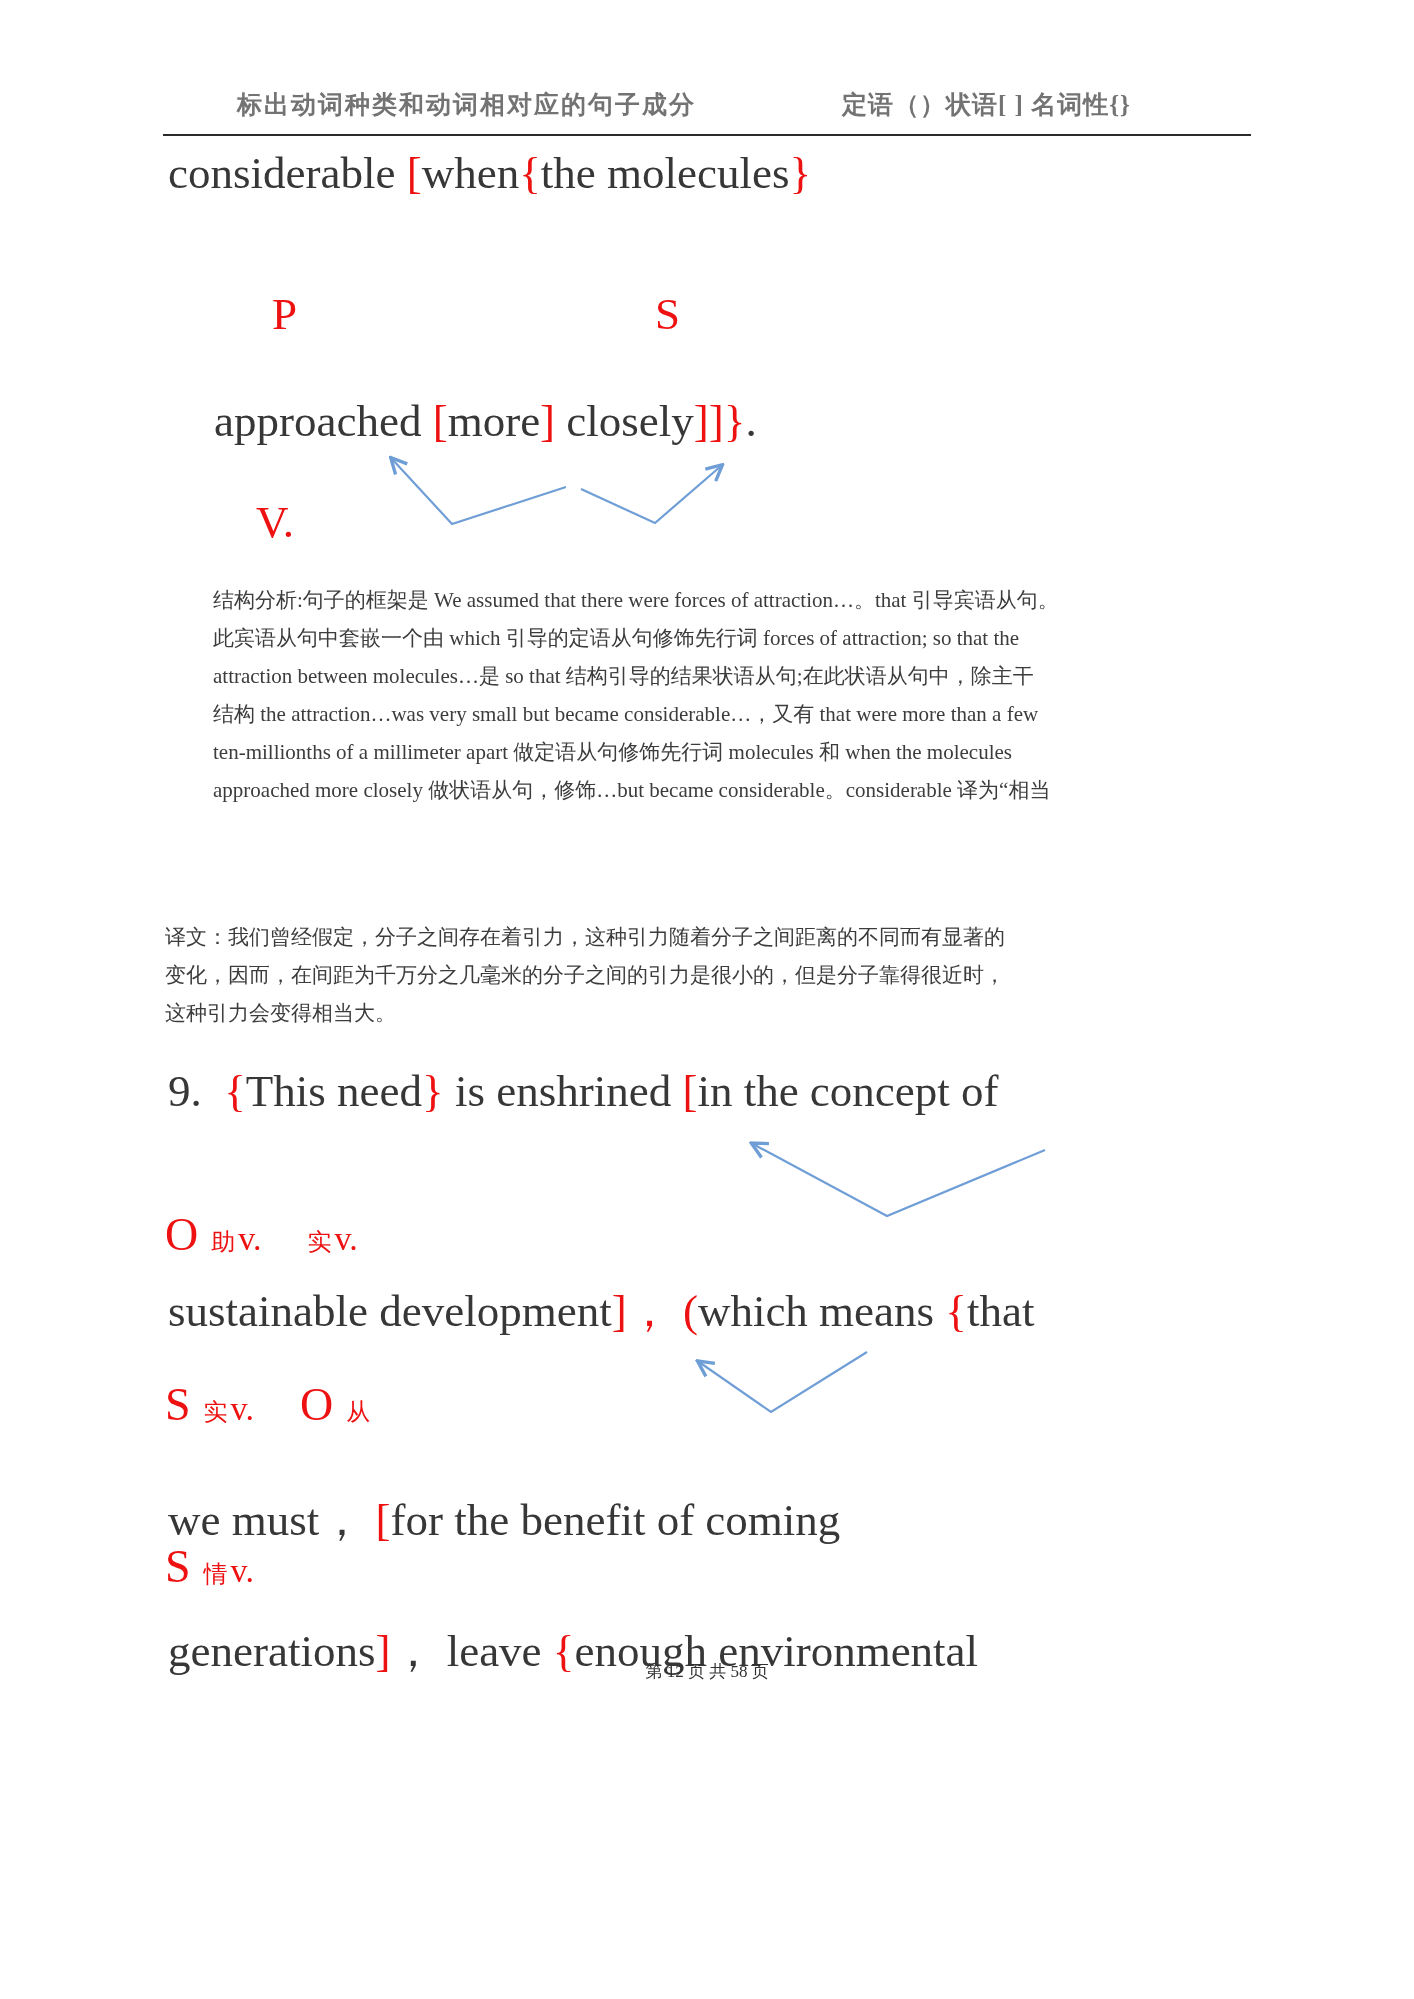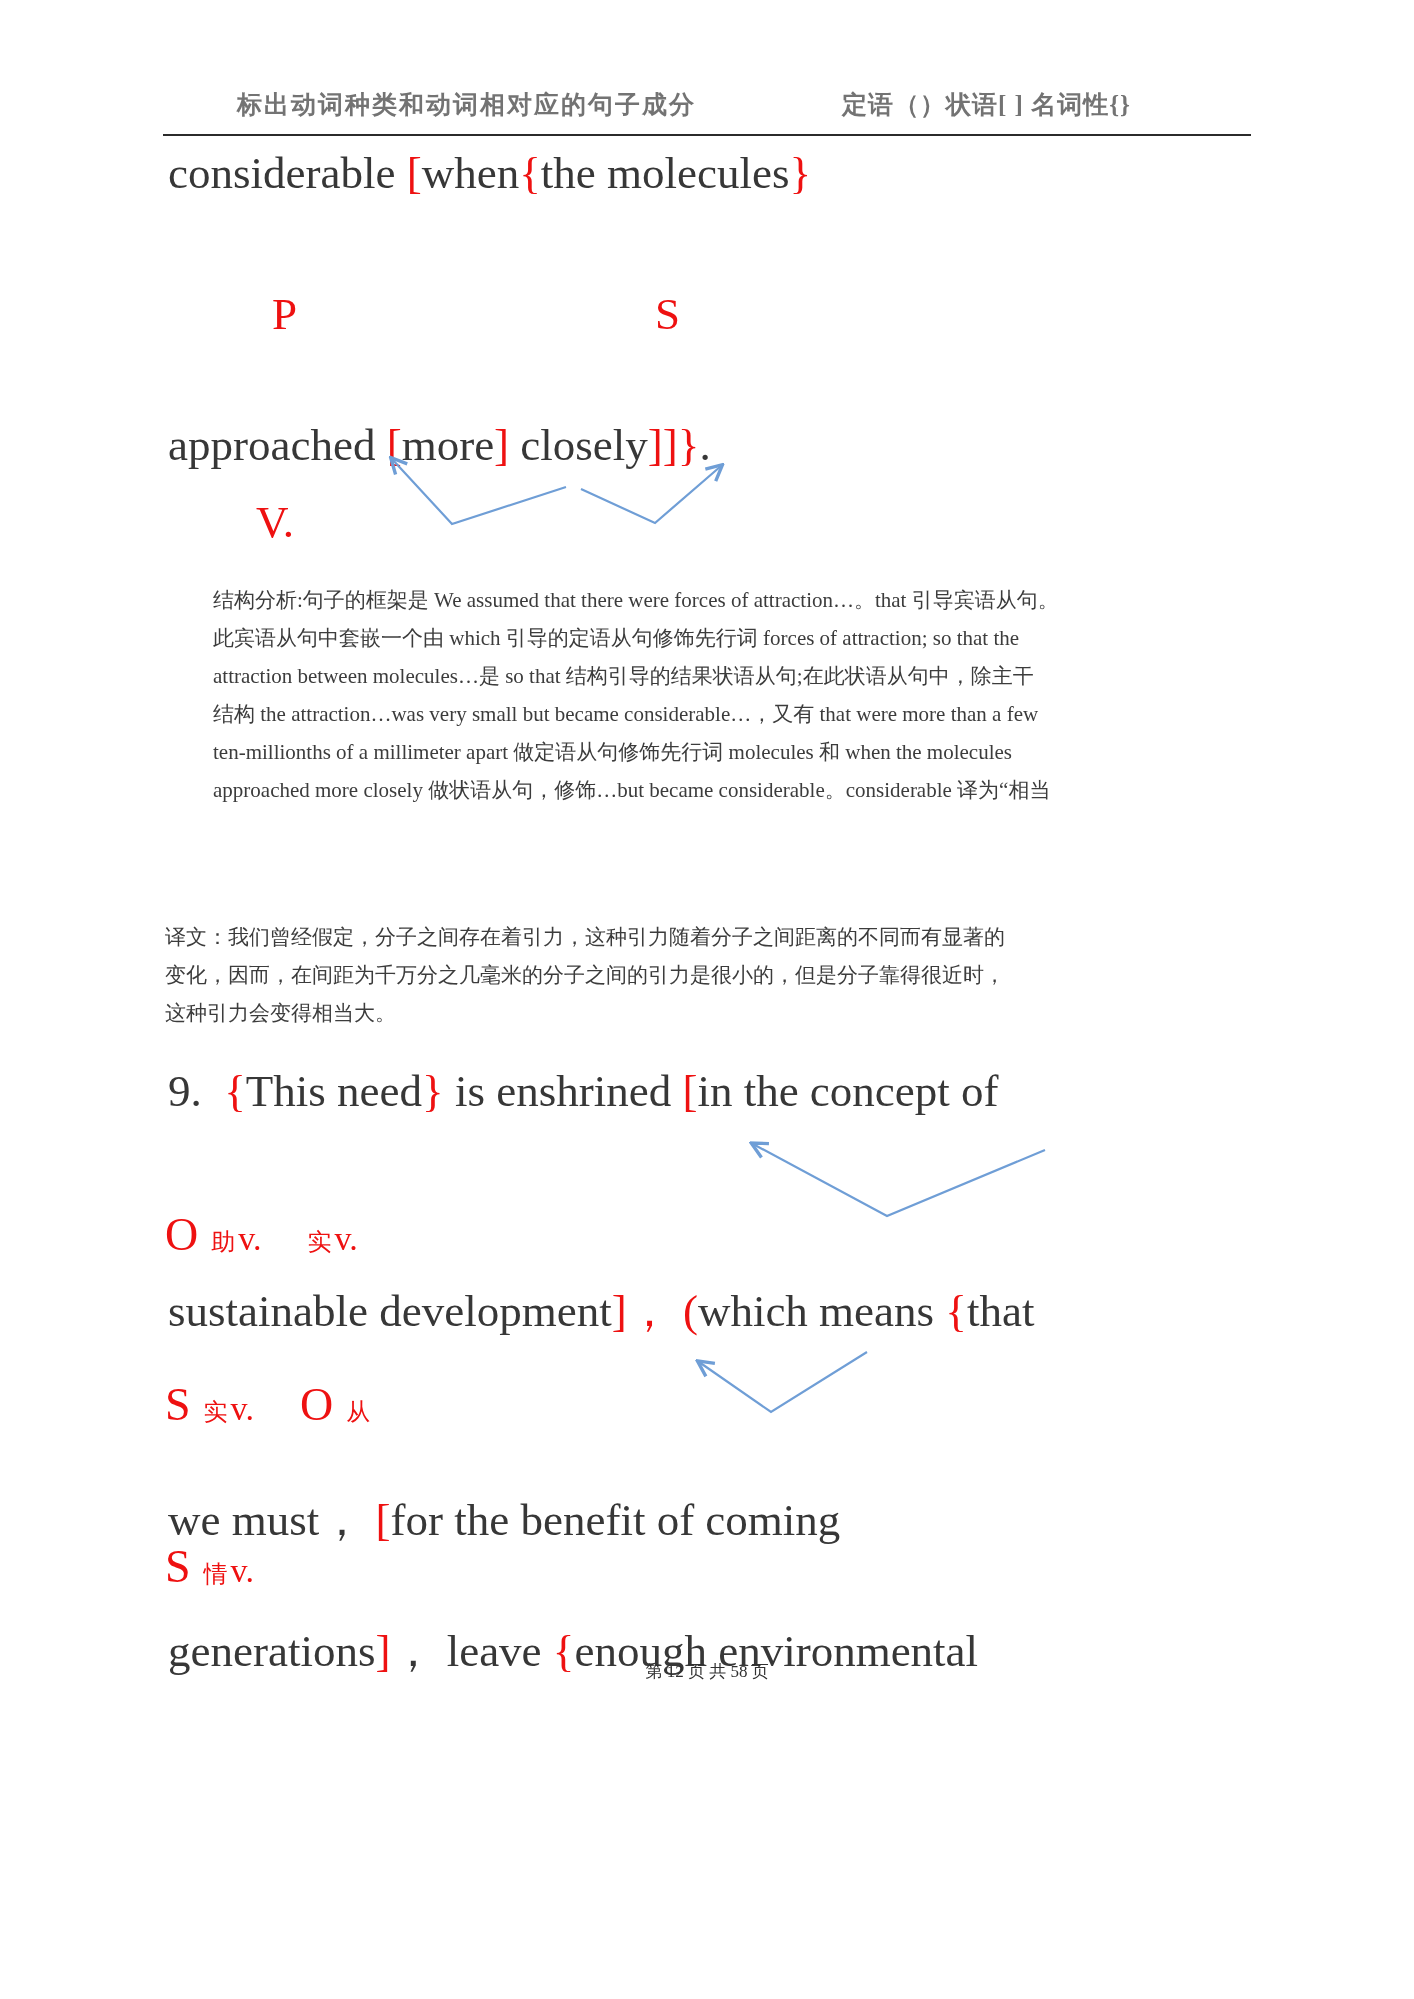--- a/index.html
+++ b/index.html
@@ -67,21 +67,21 @@
 
   <span class="hdr hdr-left">标出动词种类和动词相对应的句子成分</span>
   <span class="hdr hdr-right">定语（）状语[ ] 名词性{}</span>
   <div class="rule"></div>
 
   <div class="bigline" style="top:148px;"><span class="seg-k">considerable </span><span class="seg-r">[</span><span class="seg-k">when</span><span class="seg-r">{</span><span class="seg-k">the molecules</span><span class="seg-r">}</span></div>
 
   <span class="biglabel" style="left:272px;top:290px;">P</span>
   <span class="biglabel" style="left:655px;top:290px;">S</span>
 
-  <div class="bigline" style="top:420px;"><span class="seg-k">approached </span><span class="seg-r">[</span><span class="seg-k">more</span><span class="seg-r">]</span><span class="seg-k"> closely</span><span class="seg-r">]]}</span><span class="seg-k">.</span></div>
+  <div class="bigline" style="top:396px;margin-left:46px;"><span class="seg-k">approached </span><span class="seg-r">[</span><span class="seg-k">more</span><span class="seg-r">]</span><span class="seg-k"> closely</span><span class="seg-r">]]}</span><span class="seg-k">.</span></div>
 
   <svg class="arrow" style="left:368px;top:442px;" width="380" height="100" viewBox="0 0 380 100">
     <defs>
       <marker id="m1" viewBox="0 0 10 10" refX="8" refY="5" markerWidth="9" markerHeight="9" orient="auto">
         <path class="mhead" d="M1,1 L9,5 L1,9"></path>
       </marker>
     </defs>
     <polyline points="198,45 84,82 24,17" marker-end="url(#m1)"></polyline>
     <polyline points="213,47 287,81 353,24" marker-end="url(#m1)"></polyline>
   </svg>

